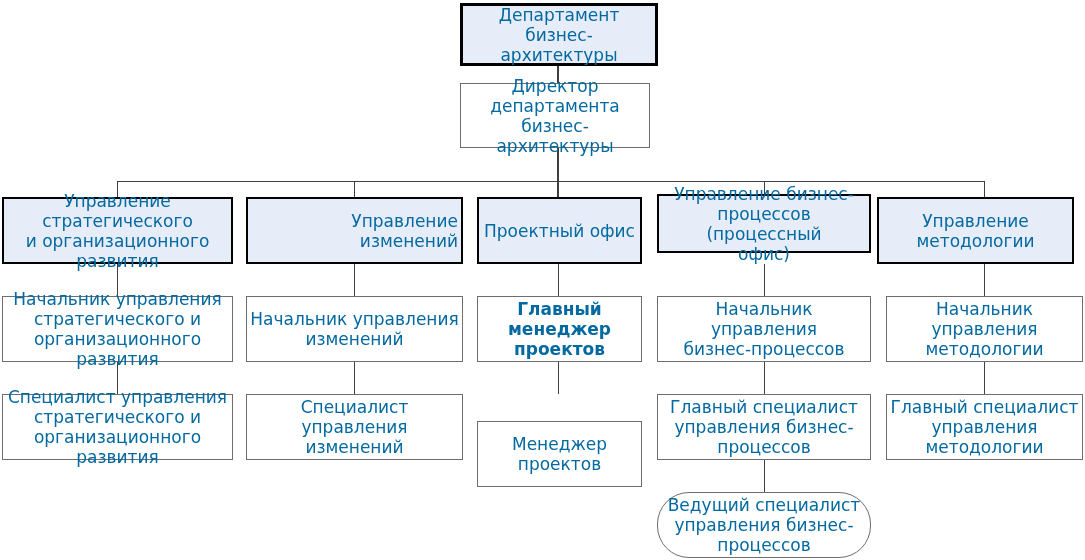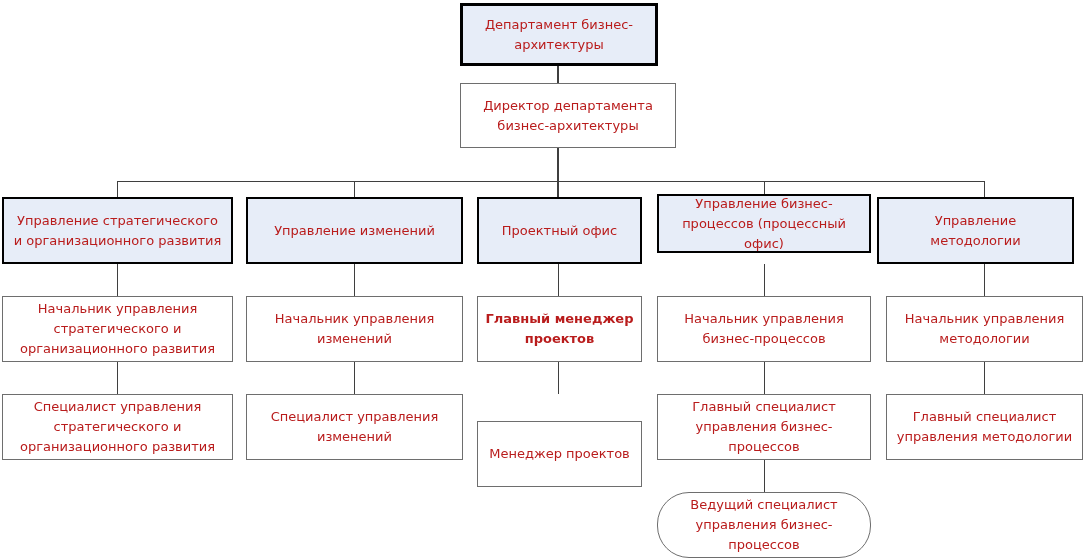--- a/index.html
+++ b/index.html
@@ -17,23 +17,23 @@
     font-family: "DejaVu Sans", "Liberation Sans", sans-serif;
   }
   .box {
     position: absolute;
     box-sizing: border-box;
     display: flex;
     align-items: center;
     justify-content: center;
     text-align: center;
     white-space: pre-line;
-    font-size: 13px;
+    font-size: 17px;
     line-height: 20px;
-    color: #b91c1c;
+    color: #0369a1;
     background: var(--box-fill, #ffffff);
     border: 1px solid var(--thin-border, #6e6e6e);
     padding: 2px 3px;
   }
   .box.accent {
     background: var(--header-fill, #e7edf8);
     border: 2.5px solid var(--thick-border, #000000);
   }
   .box.root-accent {
     border-width: 3px;
@@ -68,26 +68,26 @@
   <div class="line" style="left:354px; top:362px; width:1px; height:32px;"></div>
   <div class="line" style="left:558px; top:362px; width:1px; height:32px;"></div>
   <div class="line" style="left:764px; top:362px; width:1px; height:32px;"></div>
   <div class="line" style="left:984px; top:362px; width:1px; height:32px;"></div>
 
   <div class="line" style="left:764px; top:460px; width:1px; height:32px;"></div>
 
   <div class="box accent root-accent" style="left:460px; top:3px; width:198px; height:63px;">Департамент бизнес-
 архитектуры</div>
 
-  <div class="box" style="left:460px; top:83px; width:216px; height:65px;">Директор департамента
+  <div class="box" style="left:460px; top:83px; width:190px; height:65px;">Директор департамента
 бизнес-архитектуры</div>
 
   <div class="box accent" style="left:2px; top:197px; width:231px; height:67px;">Управление стратегического
 и организационного развития</div>
-  <div class="box accent" style="left:246px; top:197px; width:217px; height:67px;">Управление изменений</div>
+  <div class="box accent" style="left:246px; top:197px; width:217px; height:67px;text-align:right;">Управление изменений</div>
   <div class="box accent" style="left:477px; top:197px; width:165px; height:67px;">Проектный офис</div>
   <div class="box accent" style="left:657px; top:194px; width:214px; height:59px;">Управление бизнес-
 процессов (процессный
 офис)</div>
   <div class="box accent" style="left:877px; top:197px; width:197px; height:67px;">Управление
 методологии</div>
 
   <div class="box" style="left:2px; top:296px; width:231px; height:66px;">Начальник управления
 стратегического и
 организационного развития</div>

